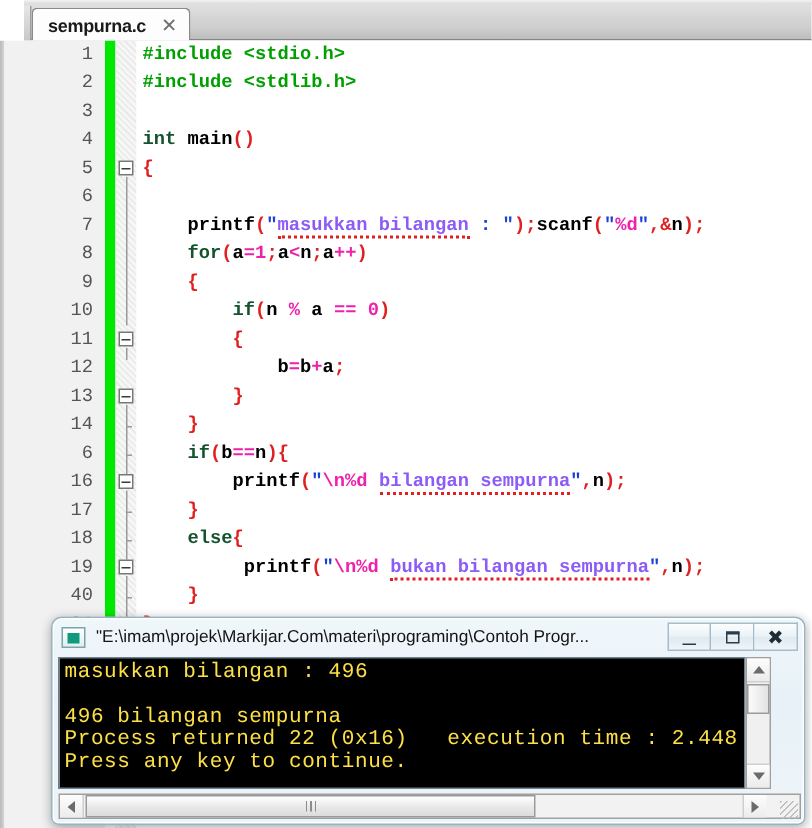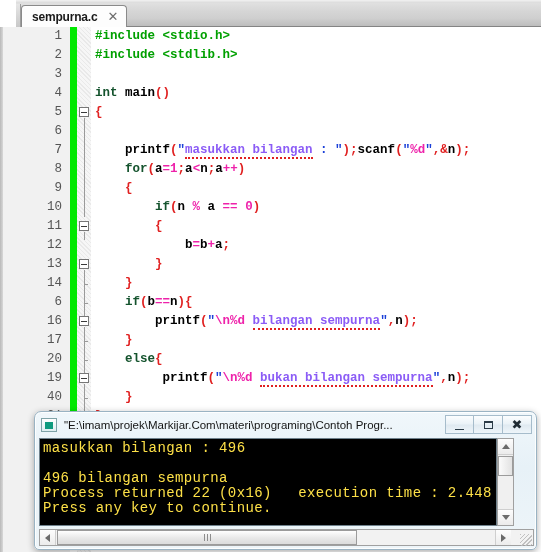--- a/index.html
+++ b/index.html
@@ -474,21 +474,21 @@
       <div class="ln" style="top:133px">8</div>
       <div class="ln" style="top:152px">9</div>
       <div class="ln" style="top:171px">10</div>
       <div class="ln" style="top:190px">11</div>
       <div class="ln" style="top:209px">12</div>
       <div class="ln" style="top:228px">13</div>
       <div class="ln" style="top:247px">14</div>
       <div class="ln" style="top:266px">6</div>
       <div class="ln" style="top:285px">16</div>
       <div class="ln" style="top:304px">17</div>
-      <div class="ln" style="top:323px">20</div>
+      <div class="ln" style="top:323px">18</div>
       <div class="ln" style="top:342px">19</div>
       <div class="ln" style="top:361px">40</div>
       <div class="ln" style="top:380px">21</div>
       <div class="ln" style="top:399px">22</div>
     </div>
 
     <div id="change-bar"></div>
 
     <div id="fold-margin">
 

